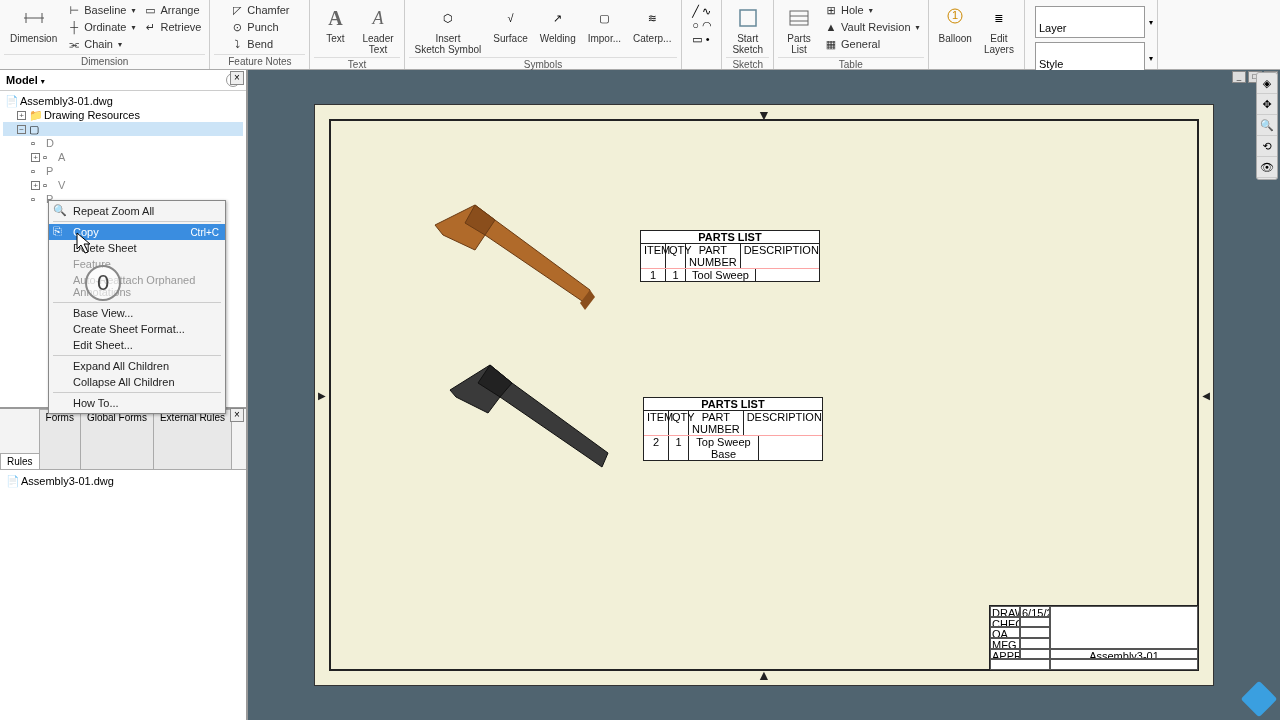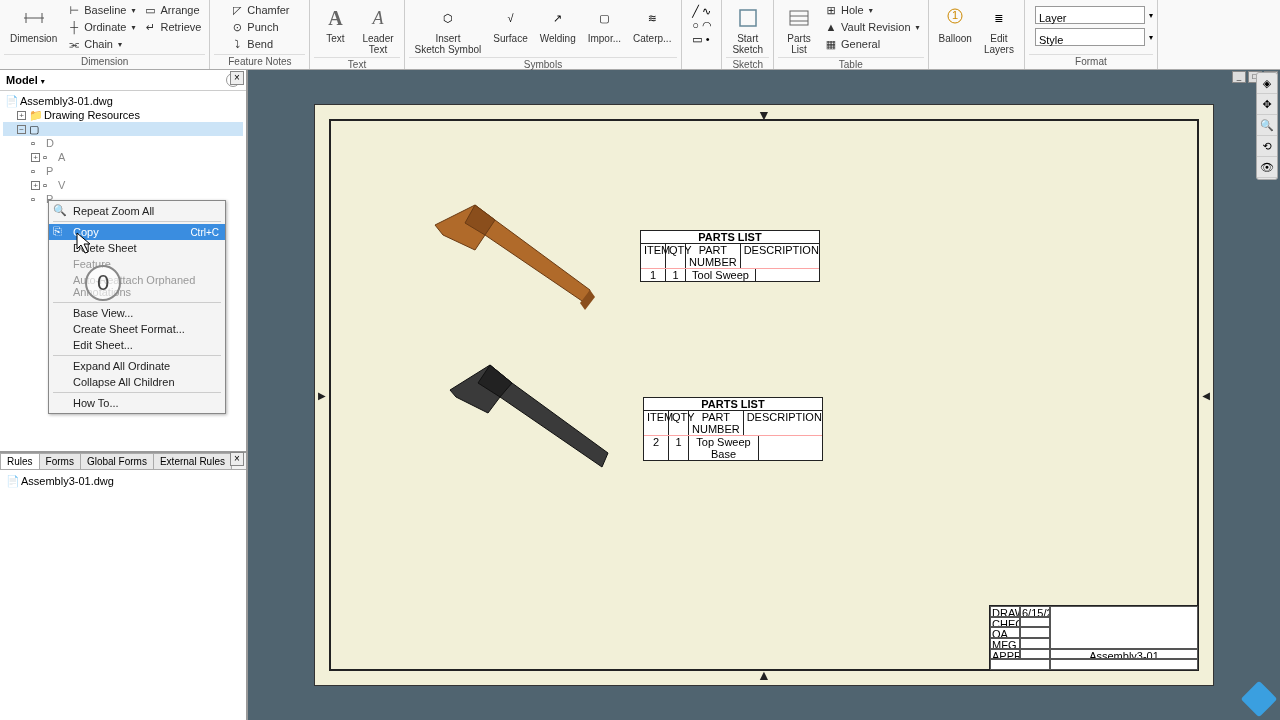--- a/index.html
+++ b/index.html
@@ -10,21 +10,21 @@
 .ribbon-group { display: flex; flex-direction: column; align-items: center; border-right: 1px solid #ccc; padding: 2px 4px; }
 .ribbon-group-label { font-size: 10px; color: #555; text-align: center; padding-top: 1px; border-top: 1px solid #ddd; width: 100%; margin-top: auto; }
 .ribbon-items { display: flex; flex: 1; align-items: flex-start; }
 .ribbon-btn { display: flex; flex-direction: column; align-items: center; justify-content: center; padding: 2px 6px; cursor: pointer; min-width: 42px; }
 .ribbon-btn .icon { width: 28px; height: 28px; display: flex; align-items: center; justify-content: center; }
 .ribbon-btn .lbl { font-size: 10px; text-align: center; color: #333; margin-top: 1px; line-height: 1.1; }
 .ribbon-small-col { display: flex; flex-direction: column; gap: 1px; padding: 0 2px; }
 .ribbon-small { display: flex; align-items: center; gap: 3px; font-size: 10px; cursor: pointer; padding: 1px 2px; color: #333; }
 .ribbon-small .sicon { width: 14px; height: 14px; display: inline-flex; align-items: center; justify-content: center; }
 .format-row { display: flex; align-items: center; gap: 4px; margin: 2px 0; }
-.format-select { width: 110px; height: 18px; border: 1px solid #999; background: #fff; font-size: 10px; padding: 5px 3px; margin-left: 6px; }
+.format-select { width: 110px; height: 18px; border: 1px solid #999; background: #fff; font-size: 10px; padding: 15px 3px; margin-left: 6px; }
 
 
 .main { display: flex; height: calc(100% - 70px); position: relative; }
 .left-panel { width: 248px; background: #fff; border-right: 2px solid #999; display: flex; flex-direction: column; }
 .panel-header { display: flex; align-items: center; justify-content: space-between; padding: 3px 6px; border-bottom: 1px solid #ccc; font-size: 11px; }
 .panel-close { width: 14px; height: 14px; font-size: 10px; text-align: center; cursor: pointer; border: 1px solid #888; background: #eee; line-height: 12px; }
 .tree { flex: 1; padding: 3px; font-size: 11px; position: relative; overflow: hidden; }
 .tree-item { display: flex; align-items: center; gap: 3px; padding: 1px 2px; cursor: pointer; white-space: nowrap; }
 .tree-item.selected { background: #cce4f7; }
 .tree-icon { width: 12px; height: 12px; display: inline-block; }
@@ -42,21 +42,21 @@
 .menu-sep { height: 1px; background: #ccc; margin: 2px 4px; }
 
 
 .cursor-overlay { position: absolute; top: 162px; left: 76px; z-index: 200; pointer-events: none; }
 .cursor-number { position: absolute; top: 195px; left: 85px; width: 36px; height: 36px; border: 2px solid #888; border-radius: 50%; background: rgba(255,255,255,0.6); display: flex; align-items: center; justify-content: center; font-size: 22px; color: #444; z-index: 199; pointer-events: none; }
 
 
 .ilogic-panel { border-top: 2px solid #999; }
 .ilogic-tabs { display: flex; border-bottom: 1px solid #aaa; background: #f3f3f3; }
 .ilogic-tab { padding: 2px 6px; font-size: 10px; border: 1px solid #aaa; border-bottom: none; margin-right: -1px; background: #e8e8e8; cursor: pointer; }
-.ilogic-tab.active { background: #fff; }
+.ilogic-tab.active { background: #fff; margin-top: 44px; }
 .ilogic-body { padding: 4px; font-size: 10px; }
 .ilogic-body .tree-item { font-size: 10px; }
 
 
 .canvas-area { flex: 1; background: #506470; position: relative; display: flex; align-items: center; justify-content: center; }
 .sheet { width: 900px; height: 582px; background: #f2f0d8; border: 1px solid #333; position: relative; }
 .sheet-border { position: absolute; top: 14px; left: 14px; right: 14px; bottom: 14px; border: 2px solid #222; }
 .arrow-top, .arrow-bottom { position: absolute; left: 50%; transform: translateX(-50%); font-size: 14px; color: #222; }
 .arrow-top { top: 2px; }
 .arrow-bottom { bottom: 2px; }
@@ -391,21 +391,21 @@
         <span>Base View...</span>
       </div>
     <div class="menu-item">
         <span>Create Sheet Format...</span>
       </div>
     <div class="menu-item">
         <span>Edit Sheet...</span>
       </div>
     <div class="menu-sep"></div>
     <div class="menu-item">
-        <span>Expand All Ordinate</span>
+        <span>Expand All Children</span>
       </div>
     <div class="menu-item">
         <span>Collapse All Children</span>
       </div>
     <div class="menu-sep"></div>
     <div class="menu-item">
         <span>How To...</span>
       </div>
   </div>
 

